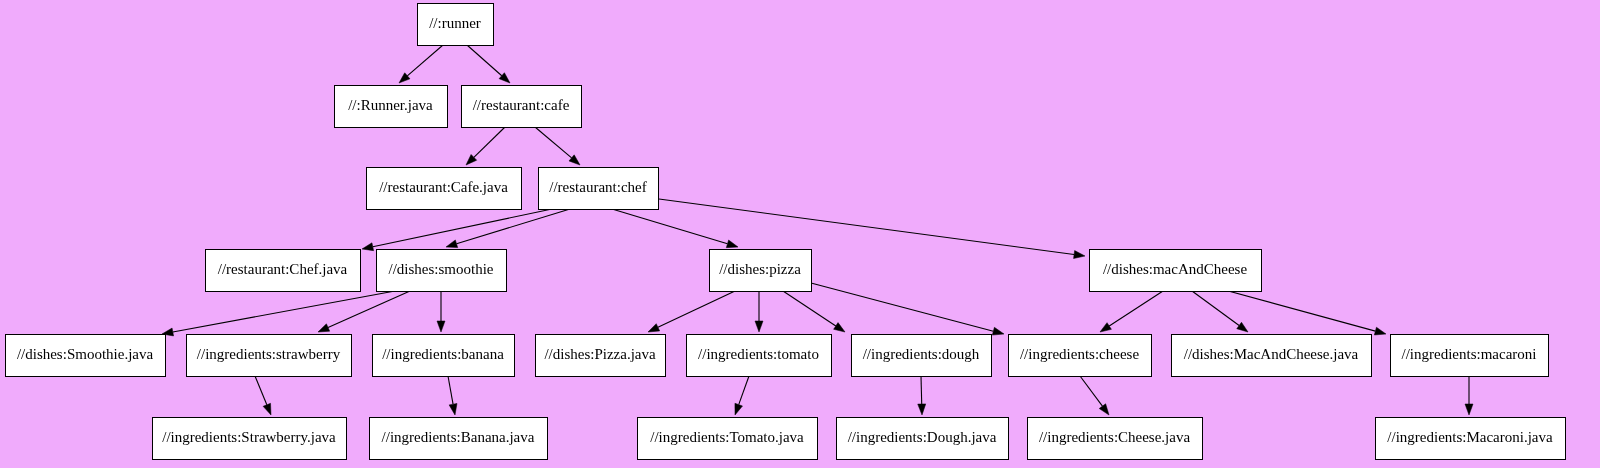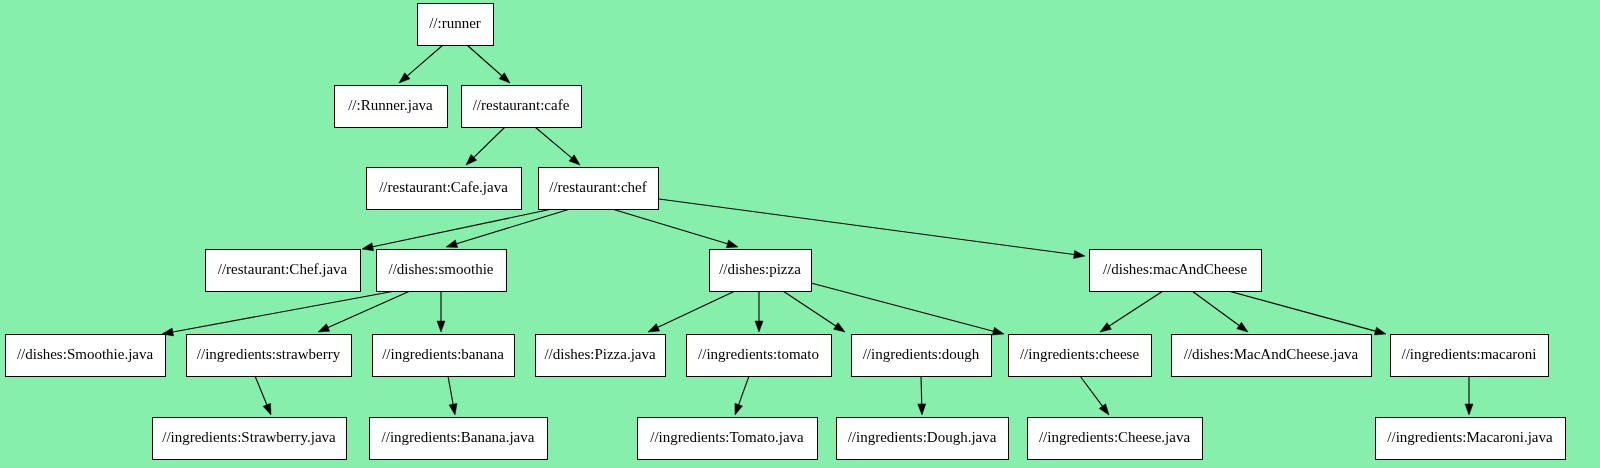--- a/index.html
+++ b/index.html
@@ -4,21 +4,21 @@
 <style>
   html, body {
     margin: 0;
     padding: 0;
     background: #ffffff;
   }
   #graph-canvas {
     position: relative;
     width: 1600px;
     height: 468px;
-    background: #86efac;
+    background: #f0abfc;
     overflow: hidden;
     font-family: "Liberation Serif", "DejaVu Serif", serif;
   }
   svg.graph-svg {
     position: absolute;
     top: 0;
     left: 0;
     width: 1600px;
     height: 468px;
   }

